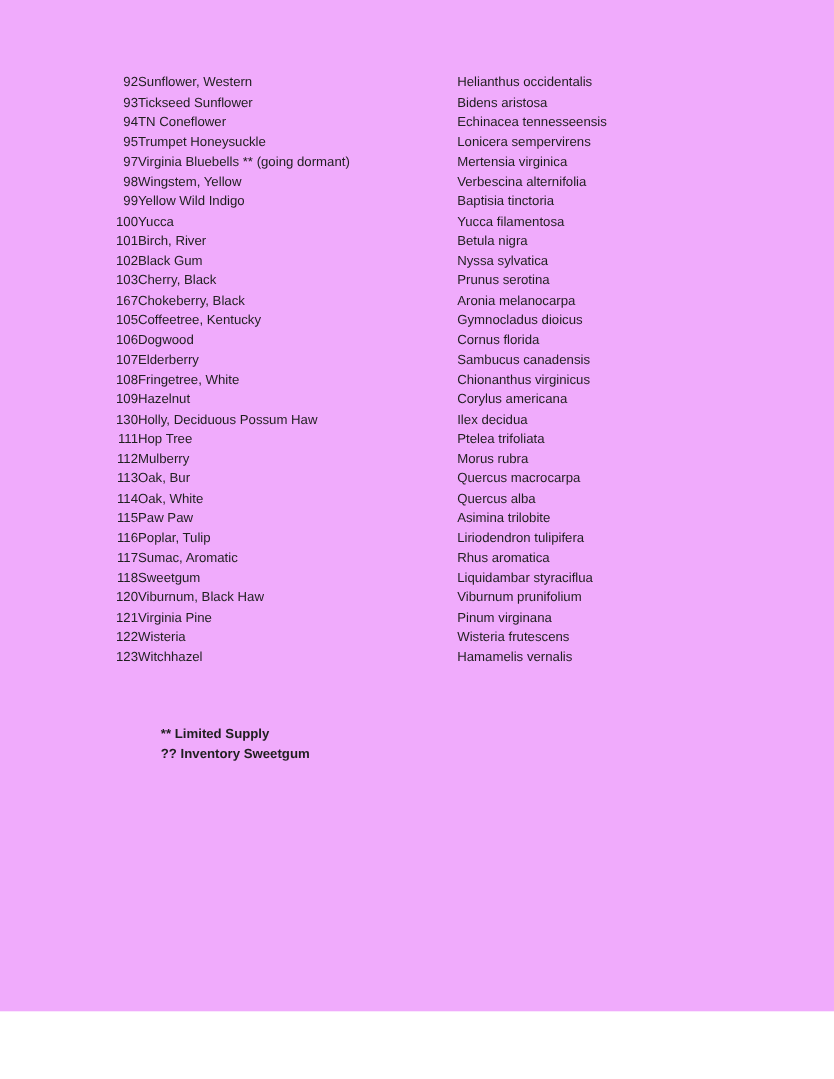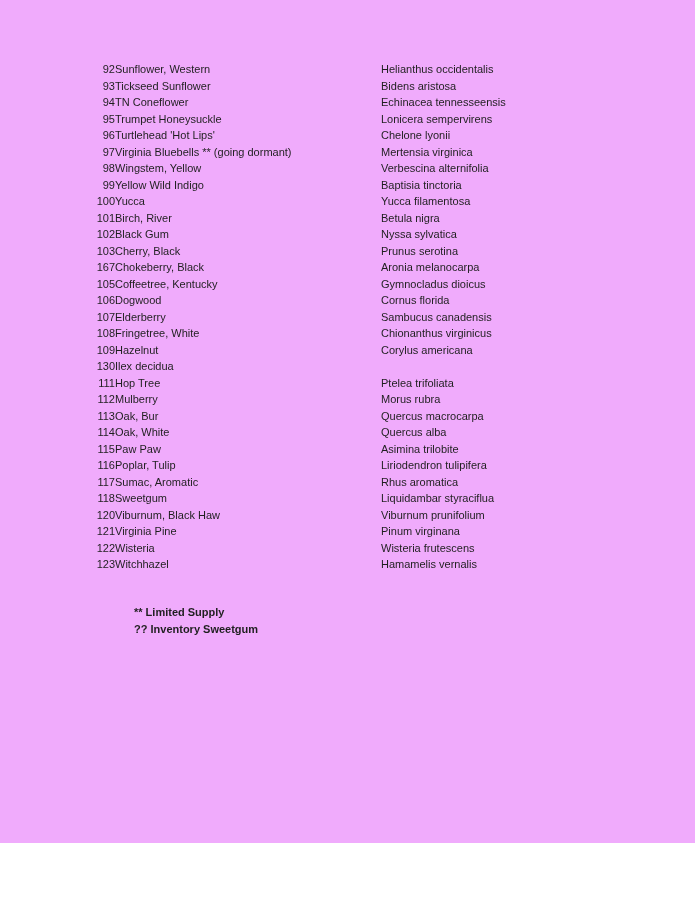--- a/index.html
+++ b/index.html
@@ -77,25 +77,20 @@
       <span class="common">TN Coneflower</span>
       <span class="sci">Echinacea tennesseensis</span>
     </div>
 
     <div class="row">
       <span class="num">95</span>
       <span class="common">Trumpet Honeysuckle</span>
       <span class="sci">Lonicera sempervirens</span>
     </div>
 
-    <div class="row">
-      <span class="num">96</span>
-      <span class="common">Turtlehead 'Hot Lips'</span>
-      <span class="sci">Chelone lyonii</span>
-    </div>
 
     <div class="row">
       <span class="num">97</span>
       <span class="common">Virginia Bluebells ** (going dormant)</span>
       <span class="sci">Mertensia virginica</span>
     </div>
 
     <div class="row">
       <span class="num">98</span>
       <span class="common">Wingstem, Yellow</span>
@@ -163,20 +158,21 @@
     </div>
 
     <div class="row">
       <span class="num">109</span>
       <span class="common">Hazelnut</span>
       <span class="sci">Corylus americana</span>
     </div>
 
     <div class="row">
       <span class="num">130</span>
+      <span class="common">Holly, Deciduous Possum Haw</span>
       <span class="sci">Ilex decidua</span>
     </div>
 
     <div class="row">
       <span class="num">111</span>
       <span class="common">Hop Tree</span>
       <span class="sci">Ptelea trifoliata</span>
     </div>
 
     <div class="row">

